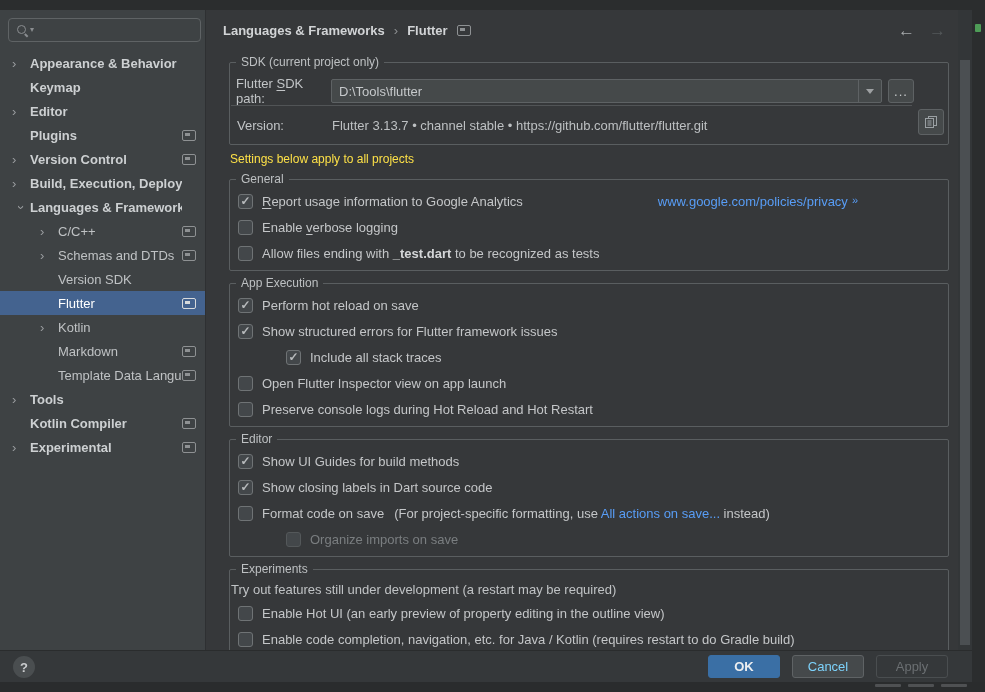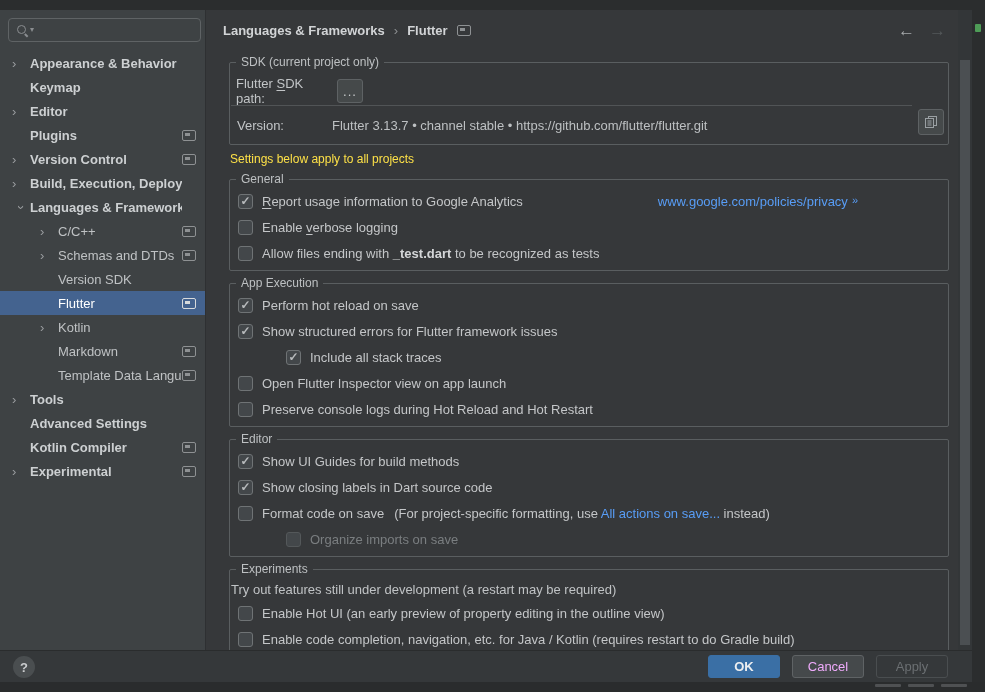--- a/index.html
+++ b/index.html
@@ -77,21 +77,21 @@
   .scrollthumb{position:absolute;left:2px;top:50px;width:10px;height:585px;background:#4B4F52;}
   .rightstrip{position:absolute;left:972px;top:0;width:13px;height:692px;background:#2B2D2E;}
   .greendot{position:absolute;left:3px;top:24px;width:6px;height:8px;background:#4E9C57;border-radius:1px;}
 
   
   .footer{position:absolute;left:0;top:650px;width:972px;height:32px;background:#35383A;border-top:1px solid #2A2C2D;box-sizing:border-box;}
   .helpbtn{position:absolute;left:13px;top:5px;width:22px;height:22px;border-radius:50%;background:#4A4E50;color:#CACCCE;display:flex;align-items:center;justify-content:center;font-size:13px;font-weight:bold;cursor:pointer;}
   .btnrow{position:absolute;right:24px;top:4px;display:flex;gap:12px;}
   .btn{min-width:72px;height:23px;border-radius:3px;display:flex;align-items:center;justify-content:center;box-sizing:border-box;font-size:13px;cursor:pointer;padding:8px 12px;}
   .btn.ok{background:#3A6FA5;border:1px solid #3A6FA5;color:#ECEEF0;font-weight:bold;}
-  .btn.cancel{background:#45494B;border:1px solid #5F6365;color:#f0abfc;}
+  .btn.cancel{background:#45494B;border:1px solid #5F6365;color:#7dd3fc;}
   .btn.apply{background:transparent;border:1px solid #4A4E50;color:#6B6F72;cursor:default;}
 
   .bottomstrip{position:absolute;left:0;top:682px;width:985px;height:10px;background:#2A2C2D;}
   .statusfrag{position:absolute;right:18px;top:2px;display:flex;gap:7px;}
   .statusfrag span{display:block;width:26px;height:3px;background:#6E7173;opacity:.55;border-radius:1px;}
 </style>
 </head>
 <body>
 
 <div class="app">
@@ -169,25 +169,20 @@
           <span class="mini"></span>
         </div>
         <div class="trow sub">
           <span class="chev"></span>
           <span class="tlabel">Template Data Languages</span>
           <span class="mini"></span>
         </div>
         <div class="trow top">
           <span class="chev">›</span>
           <span class="tlabel">Tools</span>
-          <span class="mini" style="visibility: hidden;"></span>
-        </div>
-        <div class="trow top">
-          <span class="chev"></span>
-          <span class="tlabel">Advanced Settings</span>
           <span class="mini" style="visibility: hidden;"></span>
         </div>
         <div class="trow top">
           <span class="chev"></span>
           <span class="tlabel">Kotlin Compiler</span>
           <span class="mini"></span>
         </div>
         <div class="trow top">
           <span class="chev">›</span>
           <span class="tlabel">Experimental</span>
@@ -207,20 +202,24 @@
       <span class="navback">←</span>
       <span class="navfwd">→</span>
     </div>
 
     <div class="panel">
 
       <div class="groupbox sdkbox">
         <span class="gtitle">SDK (current project only)</span>
         <div class="sdkrow">
           <span class="sdklabel"><span>Flutter </span><u>S</u><span>DK path:</span></span>
+          <div class="combo">
+            <span class="val">D:\Tools\flutter</span>
+            <span class="combodrop"></span>
+          </div>
           <div class="browsebtn">...</div>
         </div>
         <div class="sdksep"></div>
         <div class="verrow">
           <span class="sdklabel">Version:</span>
           <span class="verval">Flutter 3.13.7 • channel stable • https://github.com/flutter/flutter.git</span>
         </div>
         <div class="copybtn">
           <svg width="14" height="14" viewBox="0 0 14 14">
             <rect x="4.5" y="1.5" width="8" height="9" fill="none" stroke="#9AA0A3"></rect>

